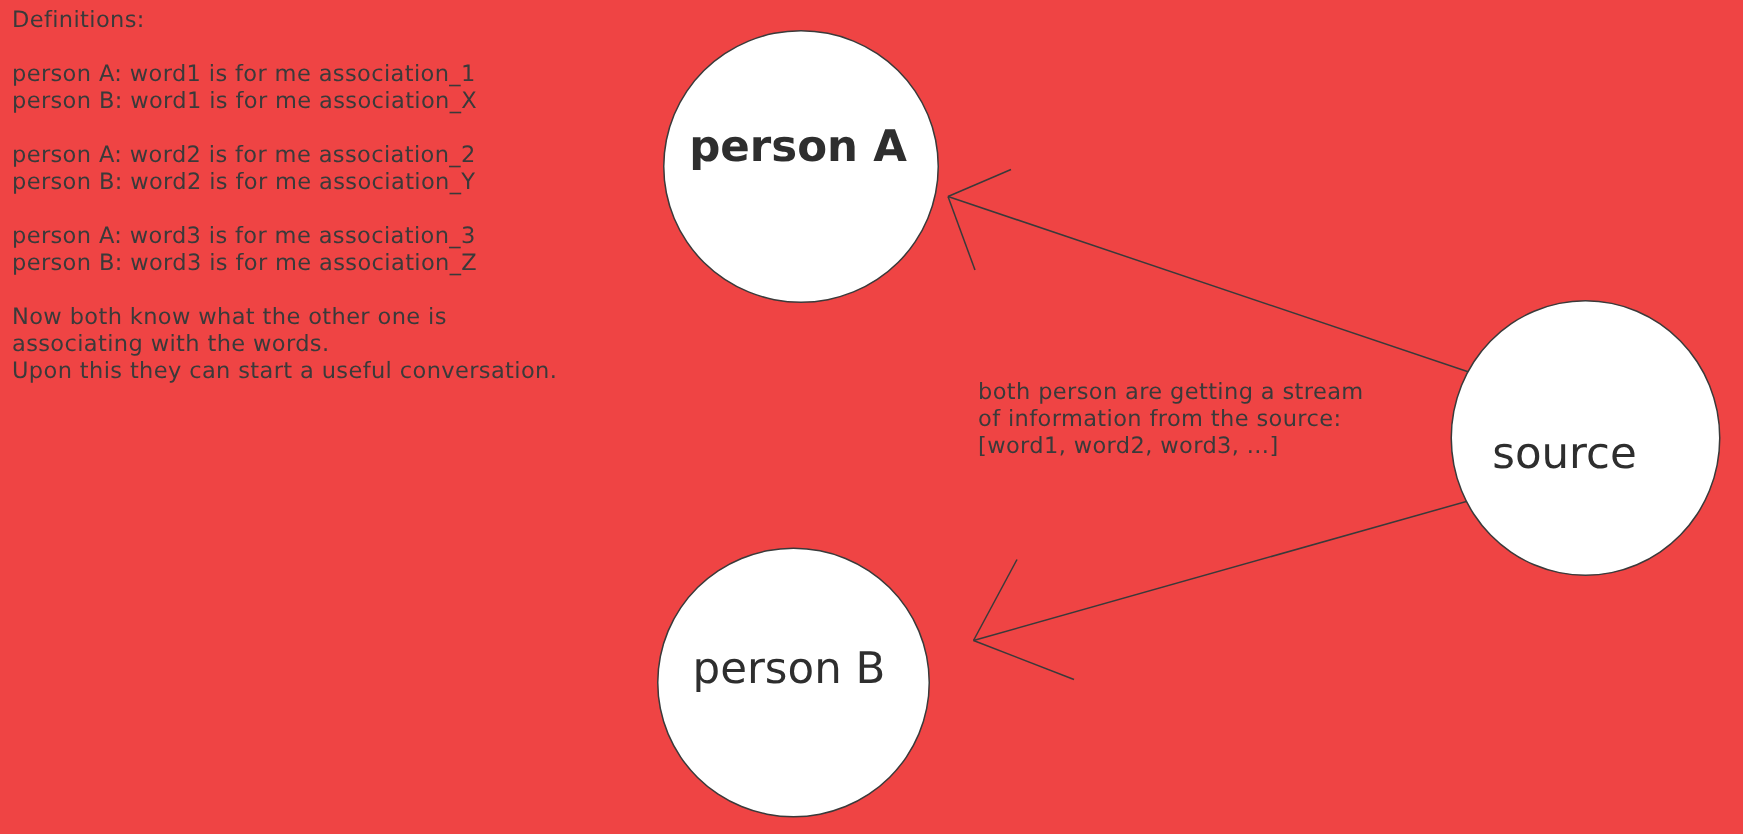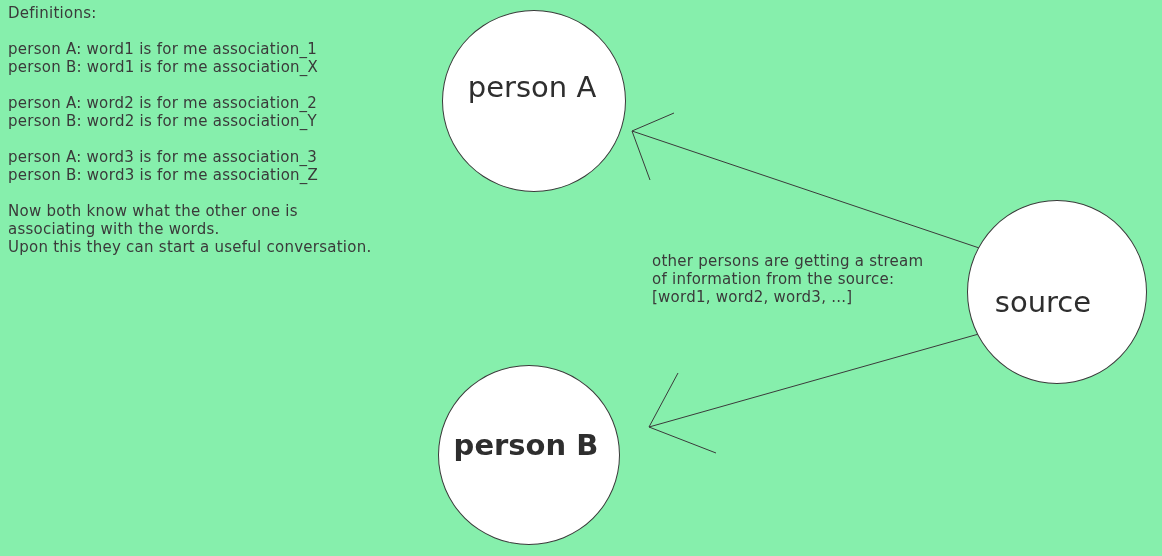--- a/index.html
+++ b/index.html
@@ -4,21 +4,21 @@
 <style>
   html, body {
     margin: 0;
     padding: 0;
     background: #ffffff;
   }
   .stage {
     position: relative;
     width: 1162px;
     height: 556px;
-    background: #86efac;
+    background: #ef4444;
     overflow: hidden;
     font-family: "DejaVu Sans", "Liberation Sans", sans-serif;
     color: #3a3a3a;
   }
   .textblock {
     position: absolute;
     white-space: pre-line;
     font-size: 15px;
     line-height: 18px;
     letter-spacing: 0.25px;
@@ -49,23 +49,23 @@
     background: #ffffff;
     box-sizing: border-box;
   }
   .node-label {
     position: absolute;
     transform: translate(-50%, -50%);
     white-space: nowrap;
     font-size: 29px;
     color: #2e2e2e;
   }
-  .node-a { left: 442px; top: 10px; width: 184px; height: 182px; }
+  .node-a { left: 442px; top: 20px; width: 184px; height: 182px; font-weight: bold; }
   .node-a .node-label { left: 89px; top: 76px; }
-  .node-b { left: 438px; top: 365px; width: 182px; height: 180px; font-weight: bold; }
+  .node-b { left: 438px; top: 365px; width: 182px; height: 180px; }
   .node-b .node-label { left: 87px; top: 79px; }
   .node-source { left: 967px; top: 200px; width: 180px; height: 184px; }
   .node-source .node-label { left: 75px; top: 67px; margin-top: 34px; }
 </style>
 </head>
 <body>
 
 <div class="stage">
 
   <div class="textblock definitions">Definitions:
@@ -101,17 +101,17 @@
   </div>
 
   <div class="node node-b">
     <span class="node-label">person B</span>
   </div>
 
   <div class="node node-source">
     <span class="node-label">source</span>
   </div>
 
-  <div class="textblock annotation">other persons are getting a stream
+  <div class="textblock annotation">both person are getting a stream
 of information from the source:
 [word1, word2, word3, ...]</div>
 
 </div>
 
 </body></html>

